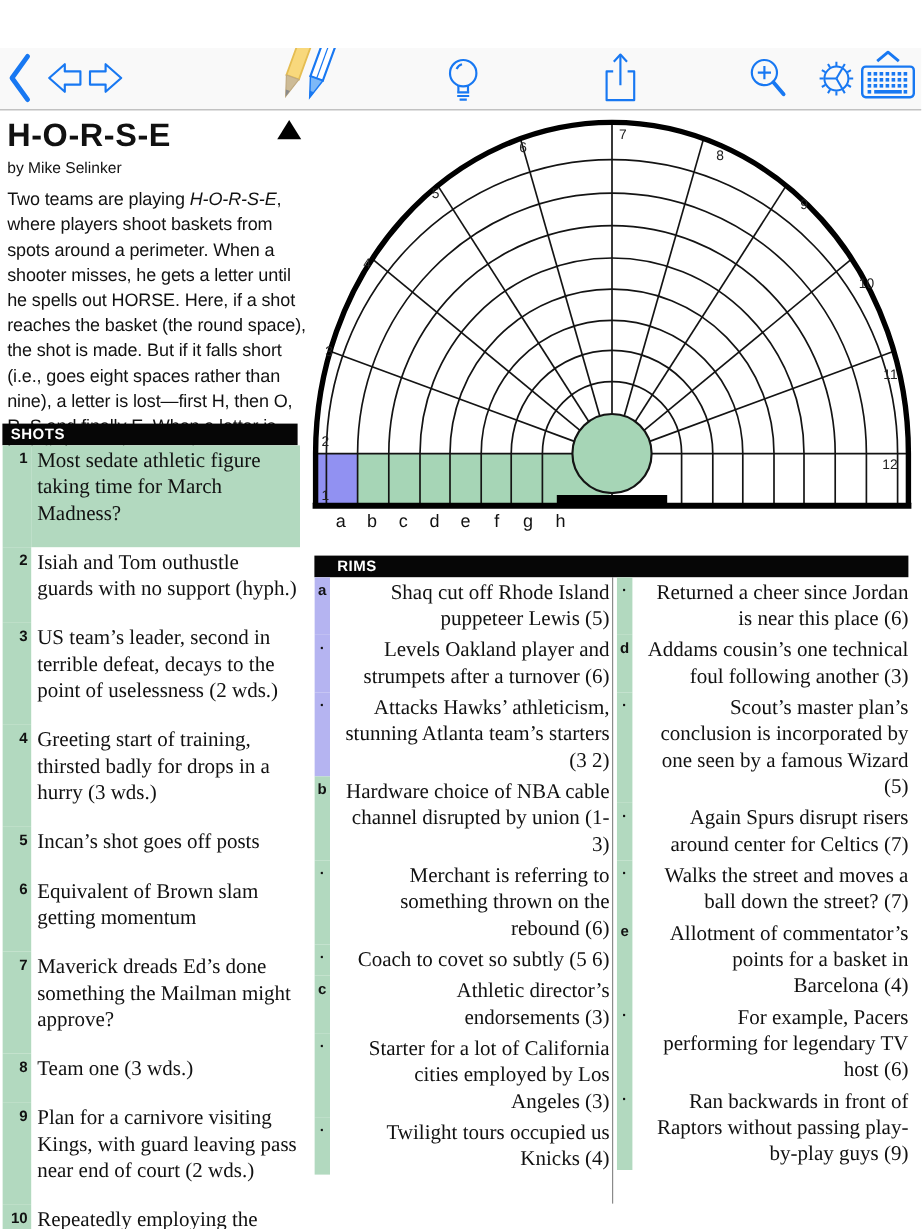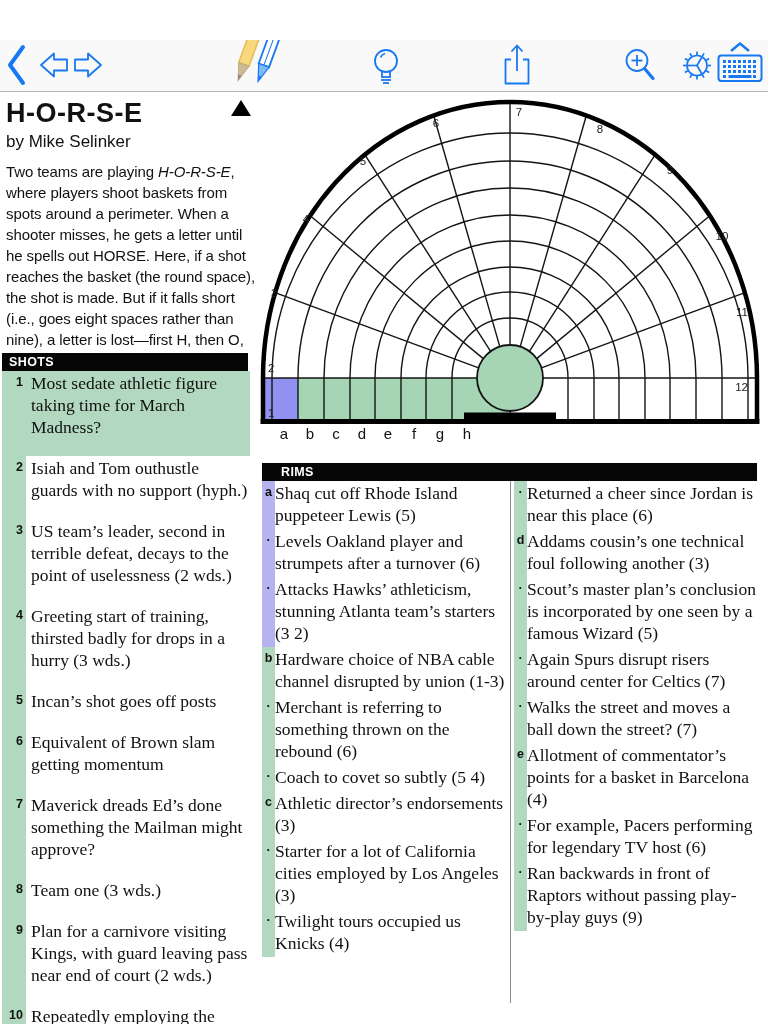--- a/index.html
+++ b/index.html
@@ -7,21 +7,21 @@
         font-family:"Liberation Sans",sans-serif;color:#111;margin-top:40px;}
 
   
   #toolbar{position:absolute;left:0;top:0;width:768px;height:51px;background:#f9f9f9;
            border-bottom:1px solid #b5b5b5;}
   #toolbar svg{display:block;}
 
   
   #left-panel{position:absolute;left:6px;top:55px;width:252px;}
   #puzzle-title{font-size:27px;font-weight:bold;margin:3px 0 0 0;letter-spacing:.5px;}
-  #byline{font-size:17px;margin-top:3px;}
+  #byline{font-size:13px;margin-top:3px;}
   #intro{margin-top:9px;font-size:15px;line-height:21px;letter-spacing:-0.1px;
          height:216px;overflow:hidden;}
   #scroll-triangle{position:absolute;left:231px;top:60px;width:0;height:0;
          border-left:10px solid transparent;border-right:10px solid transparent;
          border-bottom:16px solid #000;}
 
   .section-bar{position:absolute;background:#060606;color:#fff;font-size:12.5px;
          font-weight:bold;letter-spacing:.4px;height:18px;line-height:18px;
          padding-left:7px;box-sizing:border-box;}
   #shots-bar{left:2px;top:313px;width:246px;}
@@ -37,21 +37,21 @@
 
   
   .rims-col{position:absolute;top:441px;overflow:hidden;}
   #rims-left{left:262px;width:246px;}
   #rims-right{left:514px;width:243px;}
   #rims-divider{position:absolute;left:510px;top:441px;width:1px;height:522px;background:#8a8a8a;}
   .rims-clue{display:flex;align-items:stretch;}
   .rims-marker{flex:0 0 13px;text-align:center;font-size:12.5px;font-weight:bold;
                padding-top:4px;box-sizing:border-box;}
   .rims-text{flex:1;font-family:"Liberation Serif",serif;font-size:17.5px;line-height:22px;
-             padding:1px 0 3px 0;}
+             padding:1px 0 3px 12px;text-align:right;}
 
   
   #grid-wrap{position:absolute;left:258px;top:55px;width:505px;height:352px;}
 </style>
 </head>
 <body>
 
 <div id="page">
 
   <div id="toolbar">
@@ -271,21 +271,21 @@
       <div class="rims-clue">
         <div class="rims-marker" style="background: rgb(178, 217, 191);">b</div>
         <div class="rims-text">Hardware choice of NBA cable channel disrupted by union (1-3)</div>
       </div>
       <div class="rims-clue">
         <div class="rims-marker" style="background: rgb(178, 217, 191);">·</div>
         <div class="rims-text">Merchant is referring to something thrown on the rebound (6)</div>
       </div>
       <div class="rims-clue">
         <div class="rims-marker" style="background: rgb(178, 217, 191);">·</div>
-        <div class="rims-text">Coach to covet so subtly (5 4)</div>
+        <div class="rims-text">Coach to covet so subtly (5 6)</div>
       </div>
       <div class="rims-clue">
         <div class="rims-marker" style="background: rgb(178, 217, 191);">c</div>
         <div class="rims-text">Athletic director’s endorsements (3)</div>
       </div>
       <div class="rims-clue">
         <div class="rims-marker" style="background: rgb(178, 217, 191);">·</div>
         <div class="rims-text">Starter for a lot of California cities employed by Los Angeles (3)</div>
       </div>
       <div class="rims-clue">

